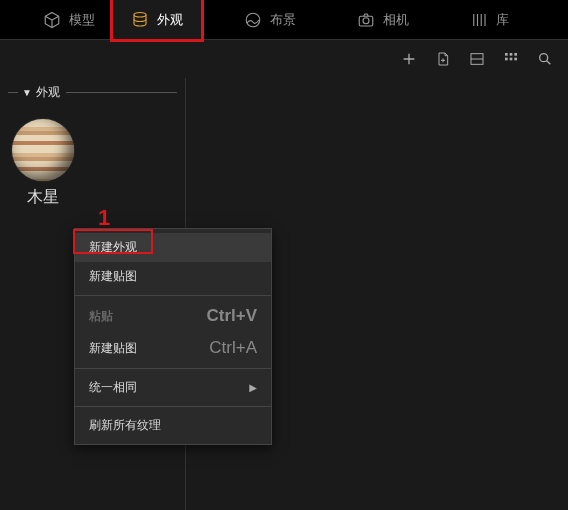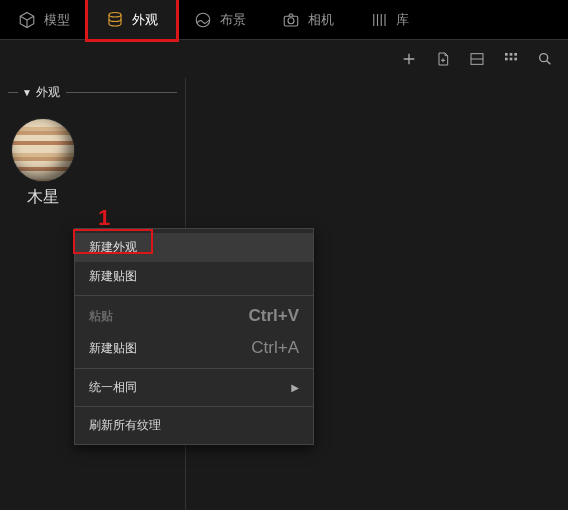--- a/index.html
+++ b/index.html
@@ -19,20 +19,21 @@
       background: #000;
       border-bottom: 1px solid #333;
     }
     .top-tab {
       display: flex;
       align-items: center;
       gap: 8px;
       padding: 0 18px;
       color: #999;
       cursor: pointer;
+      margin-left: 25px;
     }
     .top-tab.active {
       background: #1a1a1a;
       color: #fff;
     }
     .highlight-red {
       border: 3px solid #d9161a;
       margin: -3px;
       z-index: 5;
       position: relative;
@@ -132,21 +133,21 @@
       top: 205px;
       color: #d9161a;
       font-size: 22px;
       font-weight: bold;
       z-index: 20;
     }
     .context-menu {
       position: absolute;
       left: 74px;
       top: 228px;
-      width: 240px;
+      width: 198px;
       background: #2a2a2a;
       border: 1px solid #444;
       box-shadow: 0 4px 12px rgba(0,0,0,.6);
       padding: 4px 0;
       z-index: 15;
     }
     .menu-item {
       display: flex;
       justify-content: space-between;
       align-items: center;

